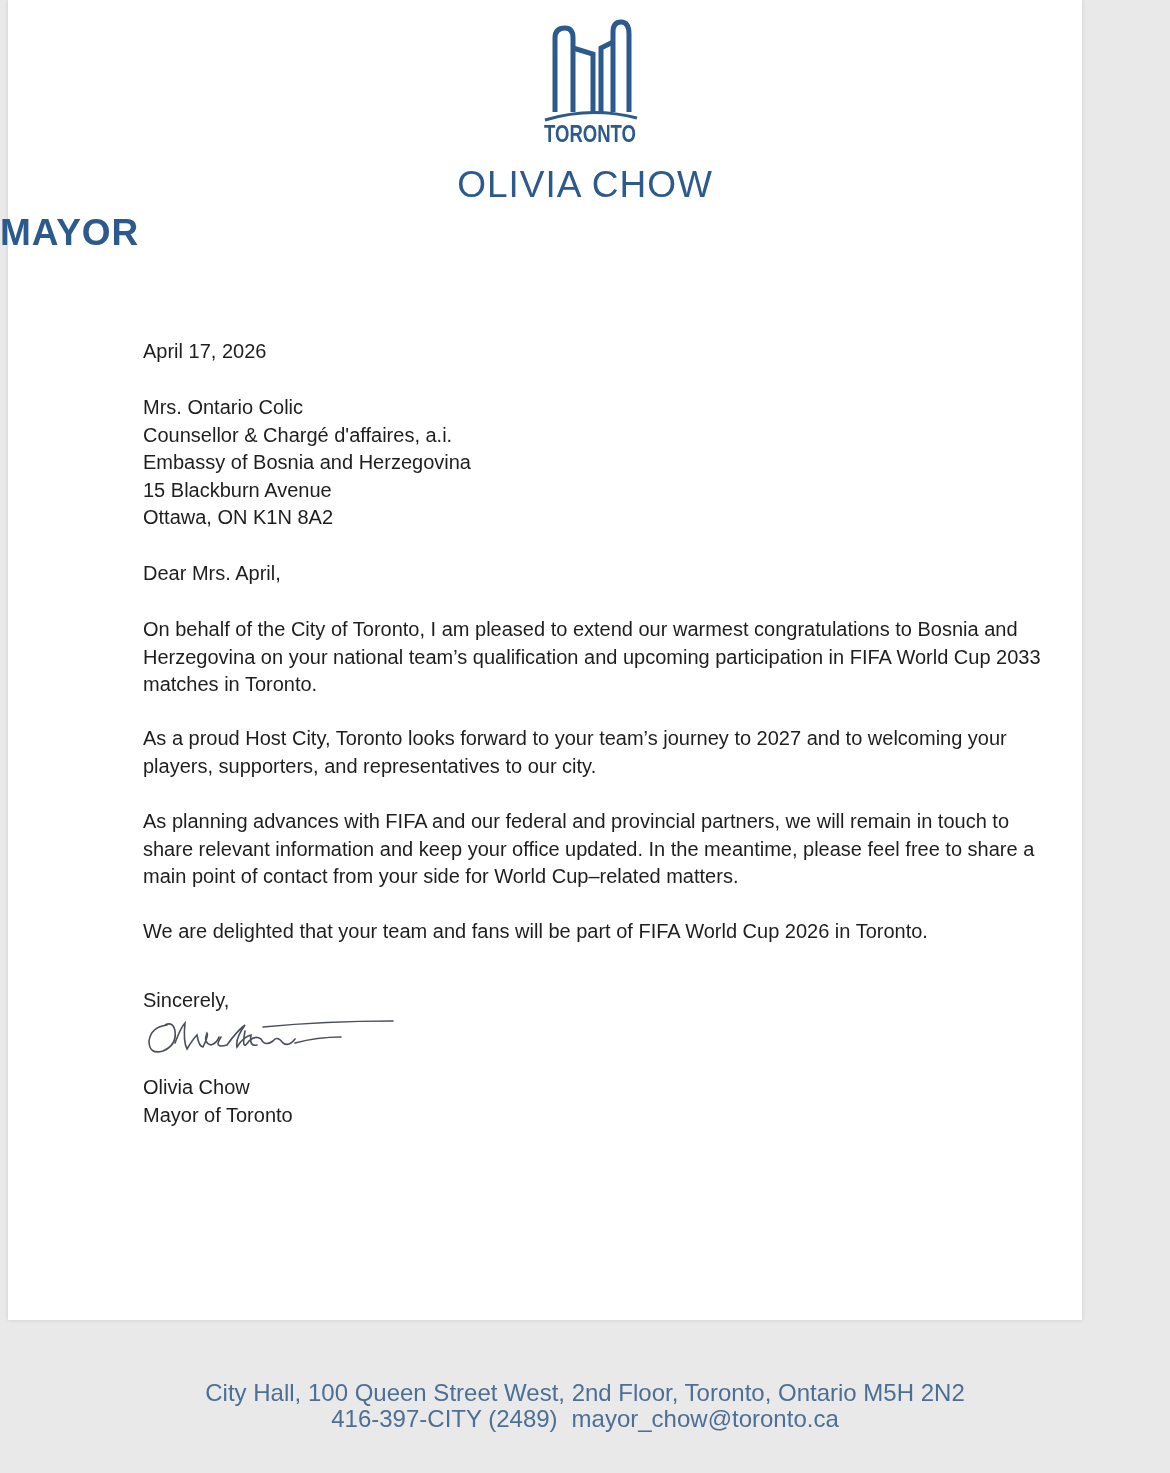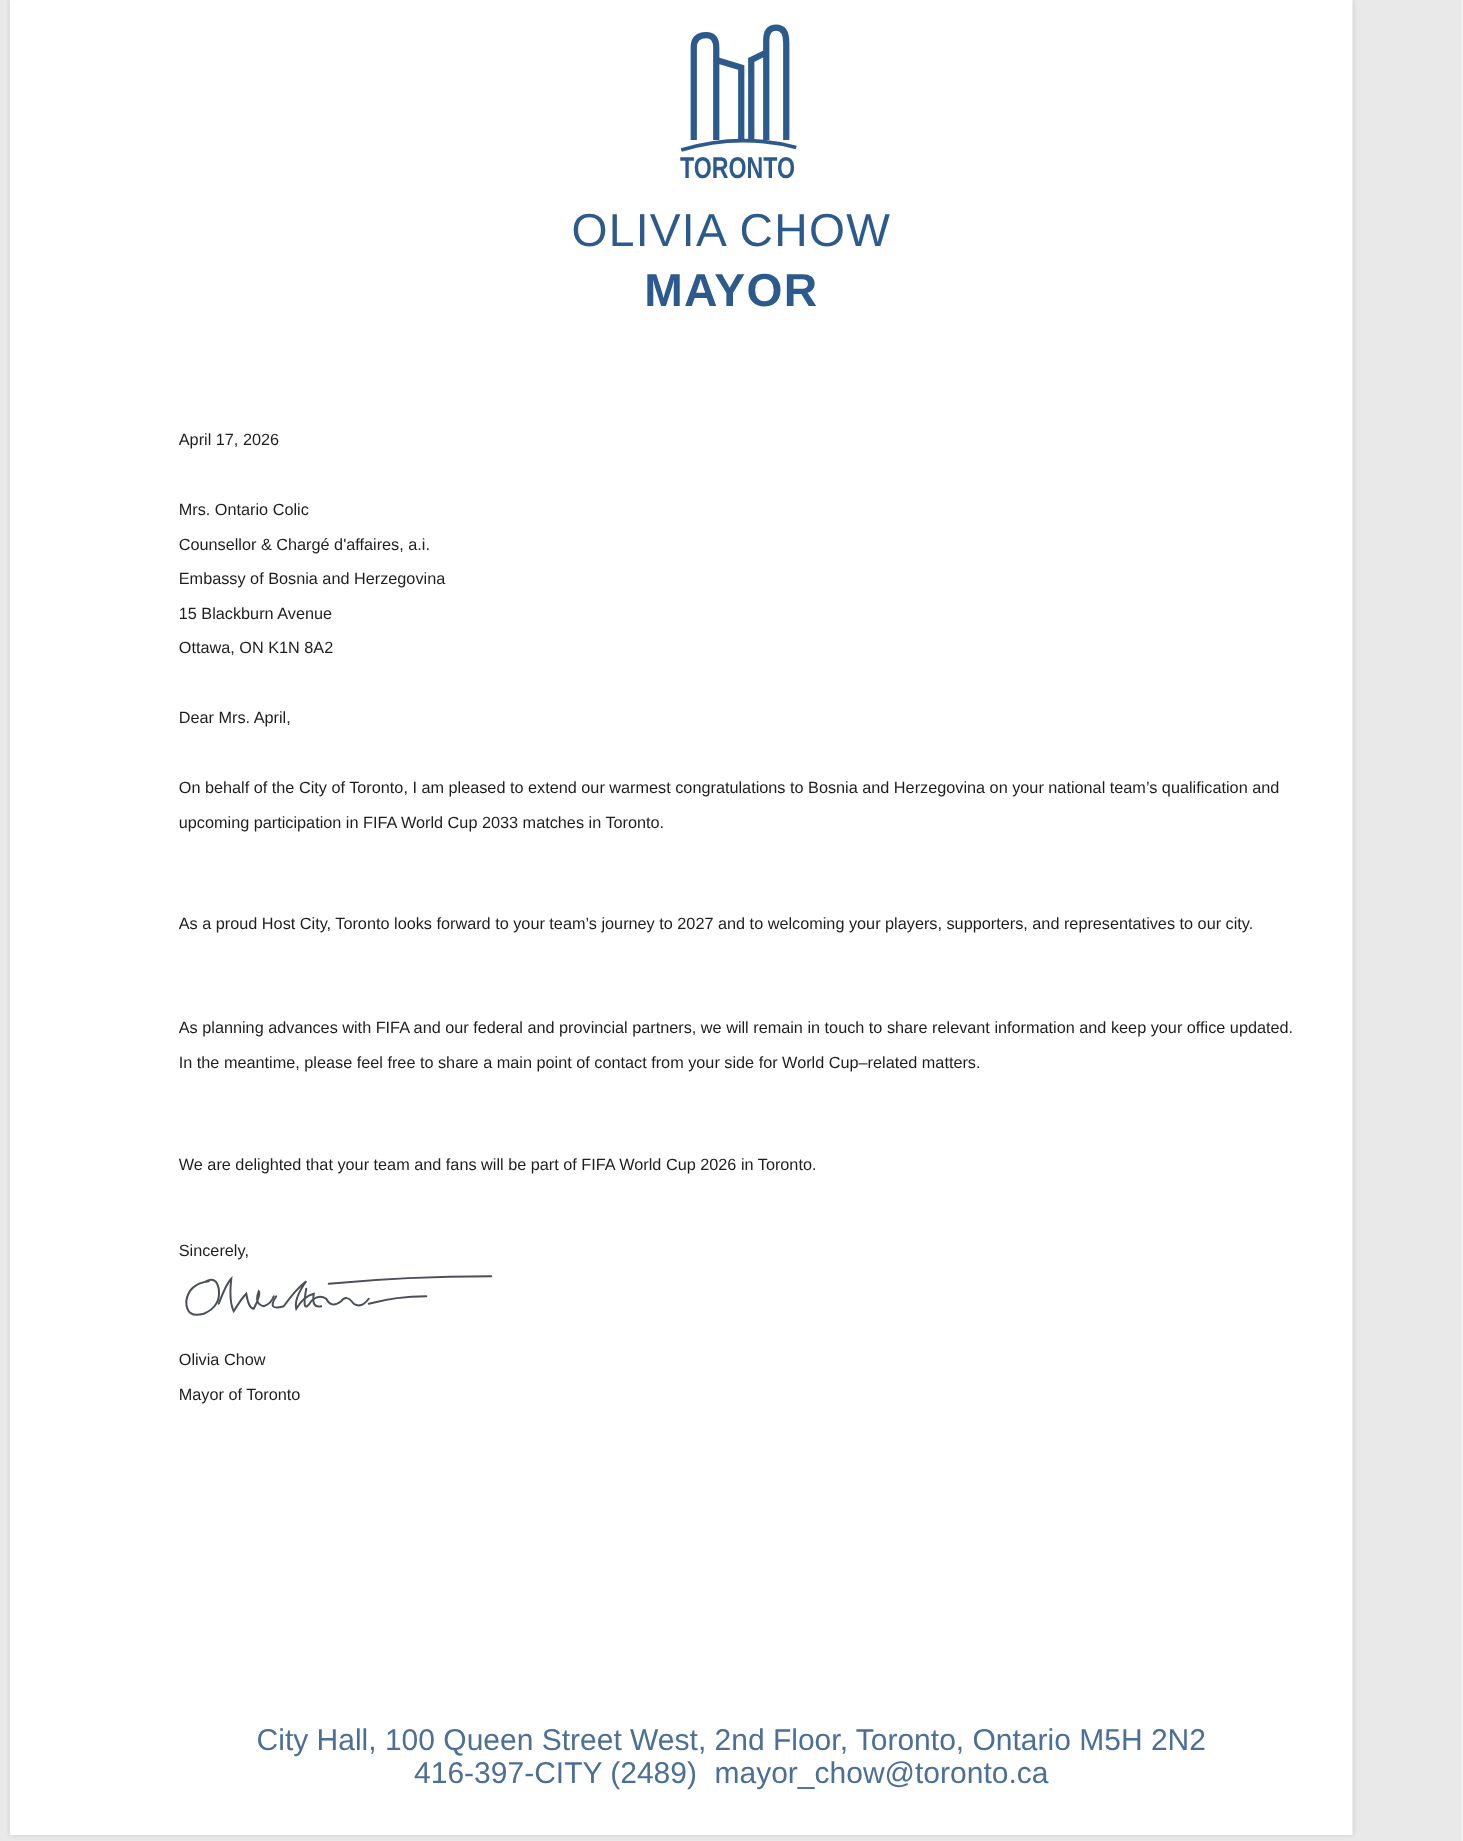--- a/index.html
+++ b/index.html
@@ -2,36 +2,36 @@
 <html><head>
 <meta charset="utf-8">
 <style>
   html, body { margin: 0; padding: 0; }
   body {
     width: 1170px; height: 1473px; background: #e9e9e9;
     position: relative; overflow: hidden;
     font-family: "Liberation Sans", sans-serif;
   }
   .page {
-    position: absolute; left: 8px; top: 0; width: 1074px; height: 1468px;
+    position: absolute; left: 8px; top: 0; width: 1074px; height: 1320px;
     background: #ffffff;
     box-shadow: 0 0 4px rgba(0,0,0,0.12);
   }
   .logo { position: absolute; left: 533px; top: 18px; width: 98px; height: 128px; }
   .hdr-name {
     position: absolute; left: 0; width: 1170px; top: 164px; text-align: center;
     font-size: 37px; letter-spacing: 1px; color: #2d5a8c; font-weight: normal;
   }
   .hdr-title {
-    position: absolute; left: 0; width: 1170px; top: 212px; text-align: center;
+    position: absolute; left: 0; width: 1170px; top: 212px; 
     font-size: 37px; letter-spacing: 1px; color: #2d5a8c; font-weight: bold;
   }
   .body-text {
     position: absolute; left: 143px; width: 900px;
-    font-size: 13px; line-height: 27.5px; color: #1e1e1e;
+    font-size: 20px; line-height: 27.5px; color: #1e1e1e;
   }
   .body-text p { margin: 0; }
   .date { top: 338px; }
   .addr { top: 394px; }
   .salut { top: 560px; }
   .p1 { top: 616px; }
   .p2 { top: 725px; }
   .p3 { top: 808px; }
   .p4 { top: 918px; }
   .closing { top: 974px; margin-top: 13px; }

